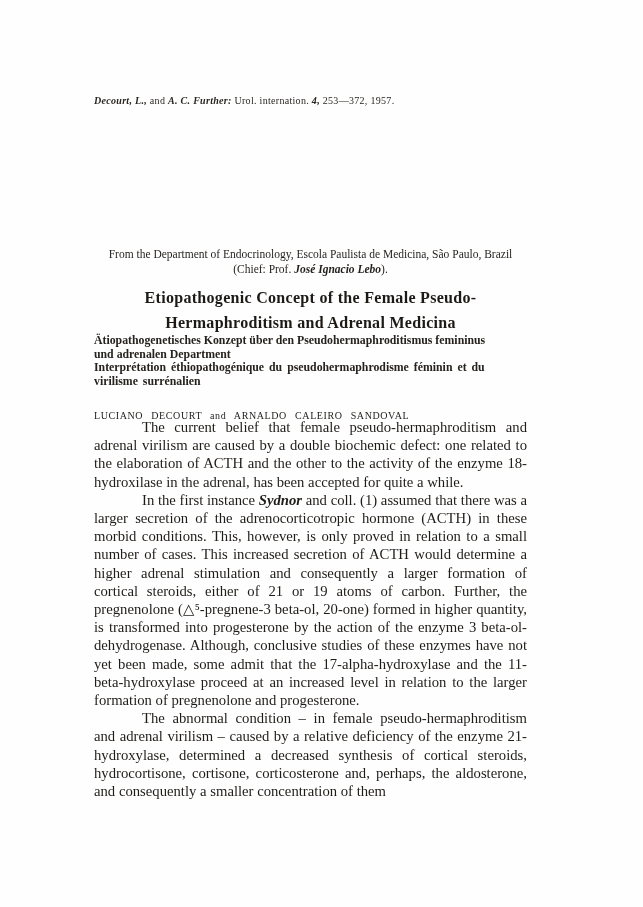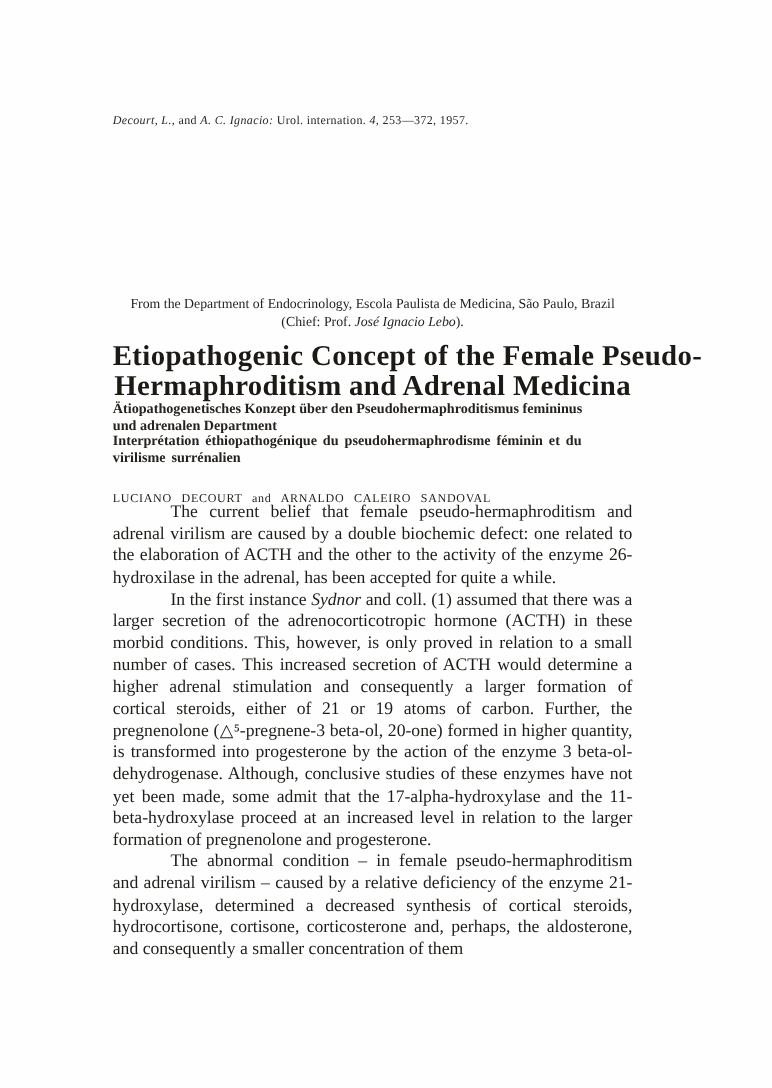--- a/index.html
+++ b/index.html
@@ -10,21 +10,21 @@
   .page {
     position: relative;
     width: 643px;
     height: 907px;
     margin: 0 auto;
     background: #fefefe;
     color: #221f1b;
     font-family: "Liberation Serif", "DejaVu Serif", serif;
     overflow: hidden;
   }
-  .it { font-style: italic; }
+  .it { font-style: italic; font-weight: bold; }
   .nowrap { white-space: nowrap; }
 
   .citation {
     position: absolute;
     left: 94px;
     top: 95px;
     font-size: 10px;
     letter-spacing: 0.3px;
     color: #2a2археолог722;
   }
@@ -40,21 +40,21 @@
     line-height: 15px;
   }
 
   .title {
     position: absolute;
     left: 94px;
     width: 433px;
     top: 285px;
     margin: 0;
     text-align: center;
-    font-size: 24px;
+    font-size: 16px;
     line-height: 25px;
     font-weight: bold;
     letter-spacing: 0.3px;
     color: #1d1a16;
   }
 
   .subtitle {
     position: absolute;
     left: 94px;
     width: 433px;
@@ -93,21 +93,21 @@
     margin: 0;
     text-indent: 48px;
   }
 </style>
 </head>
 <body>
 
 <div class="page">
 
   <div class="citation">
-    <span class="it">Decourt, L.,</span><span> and </span><span class="it">A. C. Ignacio:</span><span> Urol. internation. </span><span class="it">4,</span><span> 253—372, 1957.</span>
+    <span class="it">Decourt, L.,</span><span> and </span><span class="it">A. C. Further:</span><span> Urol. internation. </span><span class="it">4,</span><span> 253—372, 1957.</span>
   </div>
 
   <div class="affiliation">
     <div class="nowrap">From the Department of Endocrinology, Escola Paulista de Medicina, São Paulo, Brazil</div>
     <div><span>(Chief: Prof. </span><span class="it">José Ignacio Lebo</span><span>).</span></div>
   </div>
 
   <h1 class="title">
     <div class="nowrap">Etiopathogenic Concept of the Female Pseudo-</div>
     <div class="nowrap">Hermaphroditism and Adrenal Medicina</div>
@@ -121,18 +121,18 @@
   <div class="subtitle subtitle-fr">
     <div class="nowrap">Interprétation éthiopathogénique du pseudohermaphrodisme féminin et du</div>
     <div class="nowrap">virilisme surrénalien</div>
   </div>
 
   <div class="authors">
     <span>LUCIANO DECOURT</span> <span>and</span> <span>ARNALDO CALEIRO SANDOVAL</span>
   </div>
 
   <div class="body-text">
-    <p>The current belief that female pseudo-hermaphroditism and adrenal virilism are caused by a double biochemic defect: one related to the elaboration of ACTH and the other to the activity of the enzyme 26-hydroxilase in the adrenal, has been accepted for quite a while.</p>
+    <p>The current belief that female pseudo-hermaphroditism and adrenal virilism are caused by a double biochemic defect: one related to the elaboration of ACTH and the other to the activity of the enzyme 18-hydroxilase in the adrenal, has been accepted for quite a while.</p>
     <p><span>In the first instance </span><span class="it">Sydnor</span><span> and coll. (1) assumed that there was a larger secretion of the adrenocorticotropic hormone (ACTH) in these morbid conditions. This, however, is only proved in relation to a small number of cases. This increased secretion of ACTH would determine a higher adrenal stimulation and consequently a larger formation of cortical steroids, either of 21 or 19 atoms of carbon. Further, the pregnenolone (△⁵-pregnene-3 beta-ol, 20-one) formed in higher quantity, is transformed into progesterone by the action of the enzyme 3 beta-ol-dehydrogenase. Although, conclusive studies of these enzymes have not yet been made, some admit that the 17-alpha-hydroxylase and the 11-beta-hydroxylase proceed at an increased level in relation to the larger formation of pregnenolone and progesterone.</span></p>
     <p>The abnormal condition – in female pseudo-hermaphroditism and adrenal virilism – caused by a relative deficiency of the enzyme 21-hydroxylase, determined a decreased synthesis of cortical steroids, hydrocortisone, cortisone, corticosterone and, perhaps, the aldosterone, and consequently a smaller concentration of them</p>
   </div>
 
 </div>
 
 </body></html>

